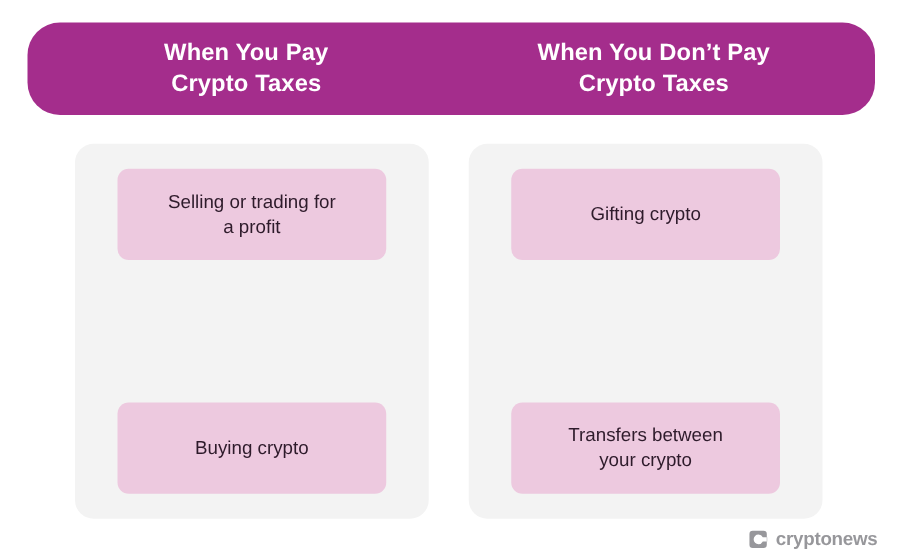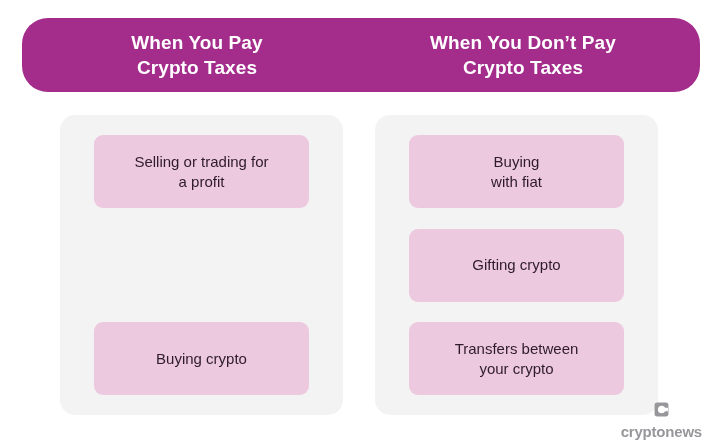--- a/index.html
+++ b/index.html
@@ -85,21 +85,20 @@
     padding: 0 6px;
     box-sizing: border-box;
   }
 
   
   .footer-logo {
     position: absolute;
     right: 18px;
     bottom: 9px;
     display: flex;
-    flex-direction: column;
     align-items: center;
     gap: 7px;
   }
   .logo-mark {
     width: 15px;
     height: 15px;
     flex: none;
     display: block;
   }
   .logo-text {
@@ -124,22 +123,20 @@
 
   <div class="columns">
 
     <div class="panel">
       <div class="card">Selling or trading for
 a profit</div>
       <div class="card">Buying crypto</div>
     </div>
 
     <div class="panel">
-      <div class="card">Buying
-with fiat</div>
       <div class="card">Gifting crypto</div>
       <div class="card">Transfers between
 your crypto</div>
     </div>
 
   </div>
 
   <div class="footer-logo">
     <svg class="logo-mark" viewBox="0 0 16 16">
       <path d="M3.4 0.6 H12.6 A2.8 2.8 0 0 1 15.4 3.4 V12.6 A2.8 2.8 0 0 1 12.6 15.4 H3.4 A2.8 2.8 0 0 1 0.6 12.6 V3.4 A2.8 2.8 0 0 1 3.4 0.6 Z

